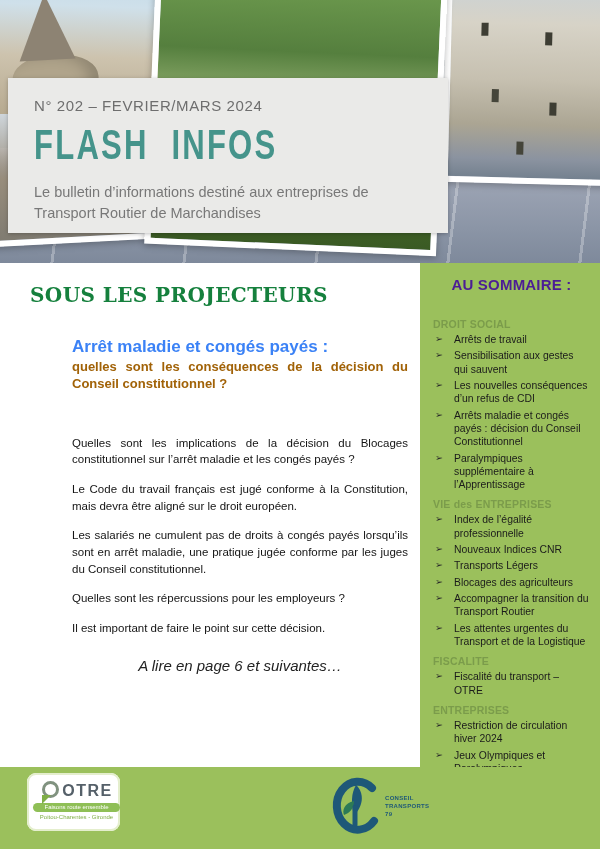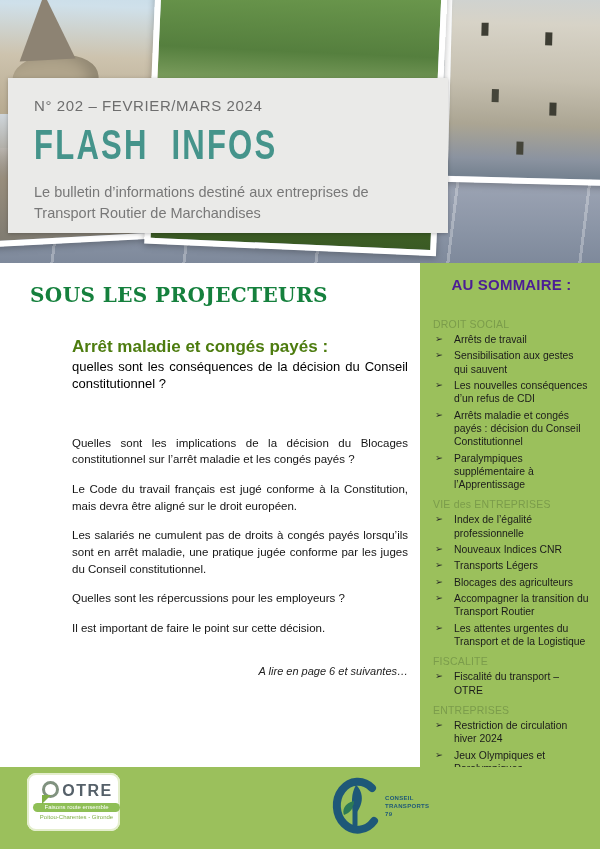--- a/index.html
+++ b/index.html
@@ -72,35 +72,35 @@
   }
   .tagline { margin-top:13px; font-size:14.5px; color:#787878; line-height:1.42; width:356px; }
 
   
   .main-col { position:absolute; left:0; top:263px; width:420px; height:504px; background:#fff; }
   .section-heading {
     margin:20px 0 0 30px; font-family:"DejaVu Serif", serif; font-weight:800;
     font-size:20px; letter-spacing:.4px; color:#15803d;
   }
   .article { margin:30px 12px 0 72px; width:336px; }
-  .article-title { font-size:17px; font-weight:600; color:#4d7c0f; }
-  .article-subtitle { margin-top:2px; font-size:13px; font-weight:400; color:#000000; text-align:justify; line-height:1.3; }
+  .article-title { font-size:17px; font-weight:600; color:#3b82f6; }
+  .article-subtitle { margin-top:2px; font-size:13px; font-weight:700; color:#a16207; text-align:justify; line-height:1.3; }
   .article-body { margin-top:42px; }
   .article-body p { font-size:11.5px; color:#141414; text-align:justify; line-height:1.45; margin-bottom:13px; }
-  .read-more { margin-top:28px; font-size:11px; font-style:italic; color:#222; text-align:right; }
+  .read-more { margin-top:20px; font-size:15px; font-style:italic; color:#222; text-align:center; }
 
   
   .sidebar {
     position:absolute; left:420px; top:263px; width:180px; height:586px;
     background:#9BC05C; padding:13px 10px 0 13px;
   }
   .sidebar-title { text-align:center; font-size:15px; font-weight:700; color:#4c1d95; letter-spacing:.2px; }
   .toc-section { margin-top:7px; }
   .toc-section.first { margin-top:25px; }
-  .toc-heading { font-size:10.5px; font-weight:400; color:#7B9C4B; letter-spacing:.2px; margin-bottom:2px; }
+  .toc-heading { font-size:10.5px; font-weight:700; color:#7B9C4B; letter-spacing:.2px; margin-bottom:2px; }
   .toc-item { display:flex; font-size:10.4px; color:#1b1b1b; line-height:1.28; margin-top:3px; }
   .toc-item .bullet { width:11px; margin:0 8px 0 2px; flex:none; font-size:9.5px; color:#2a2a2a; }
 
   
   .footer { position:absolute; left:0; top:767px; width:600px; height:82px; background:#9BC05C; }
   .otre-card {
     position:absolute; left:27px; top:6px; width:93px; height:58px;
     background:#fff; border-radius:9px; box-shadow:inset 0 0 0 2px #e4eecd;
     padding:7px 0 0 6px;
   }

